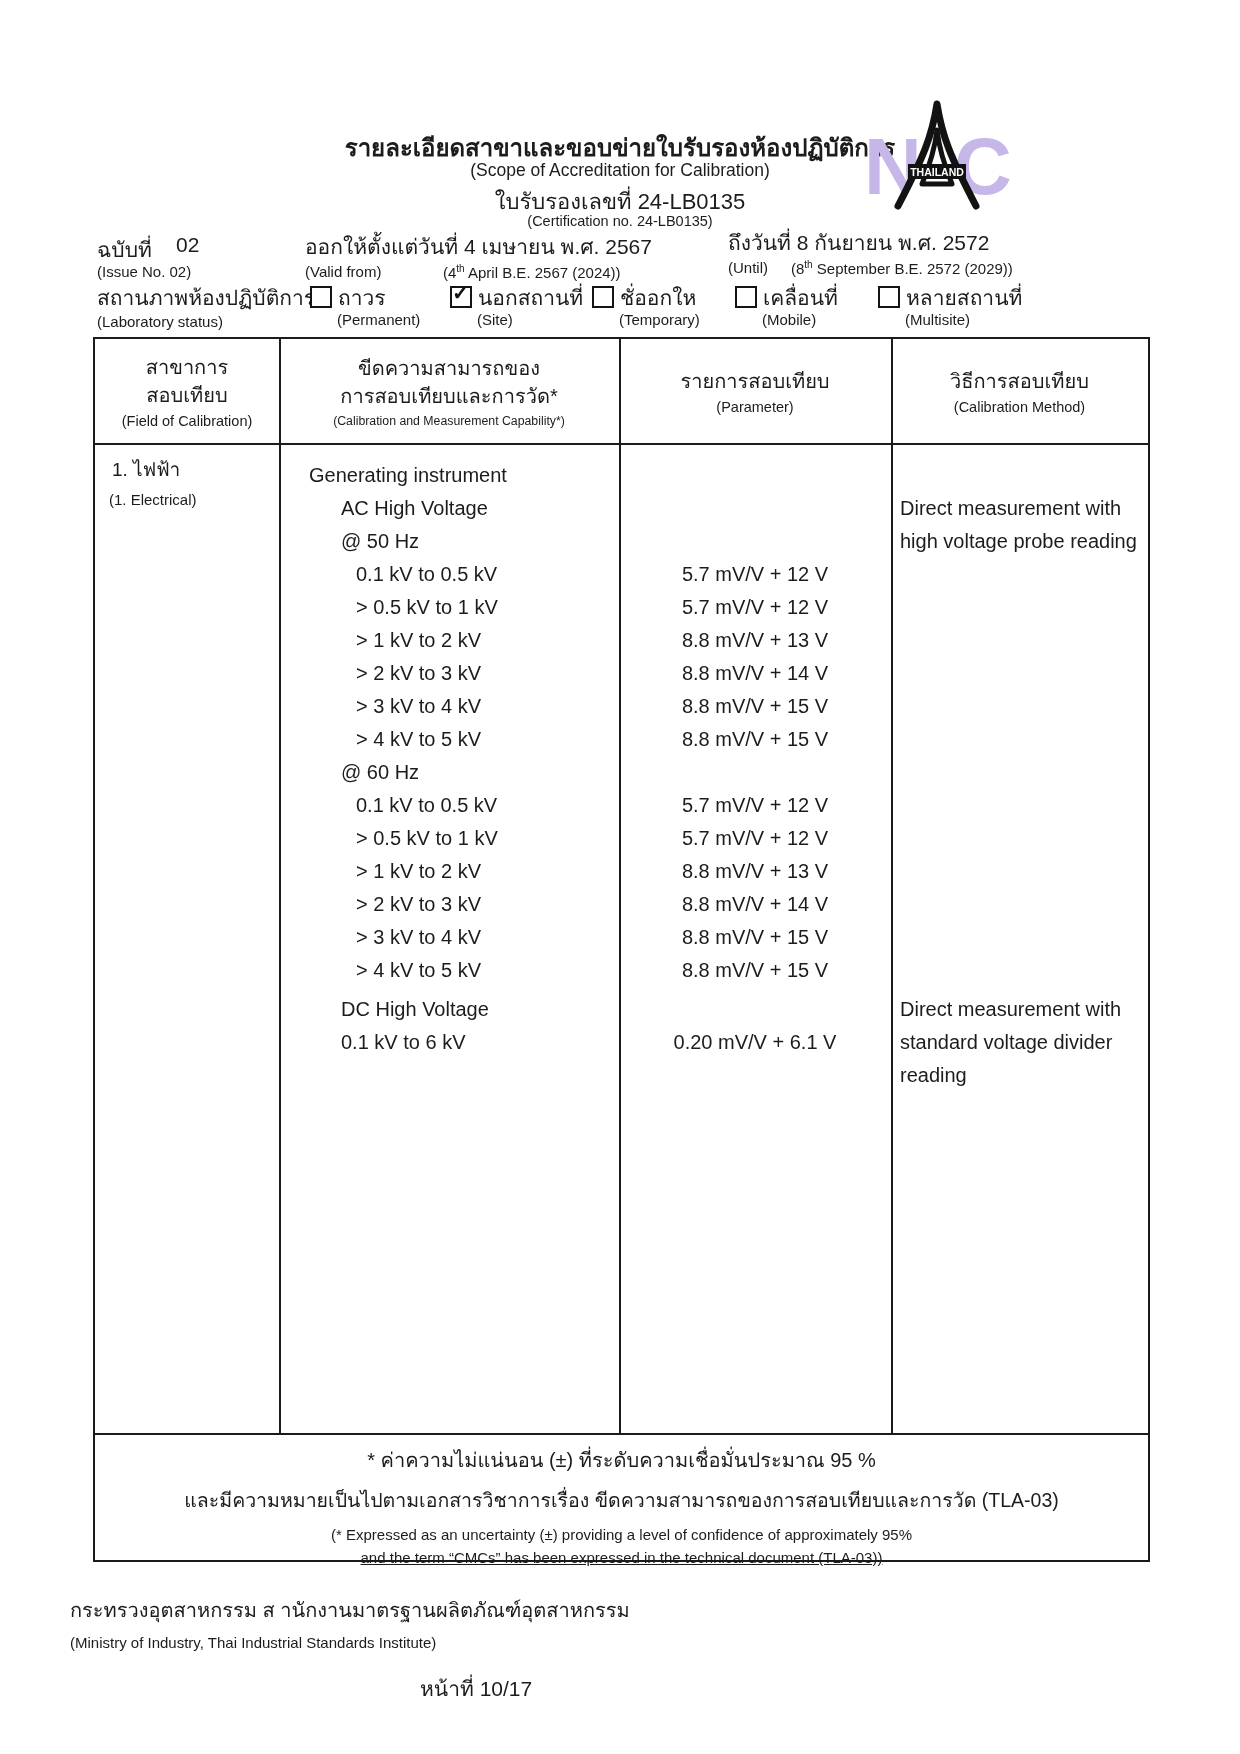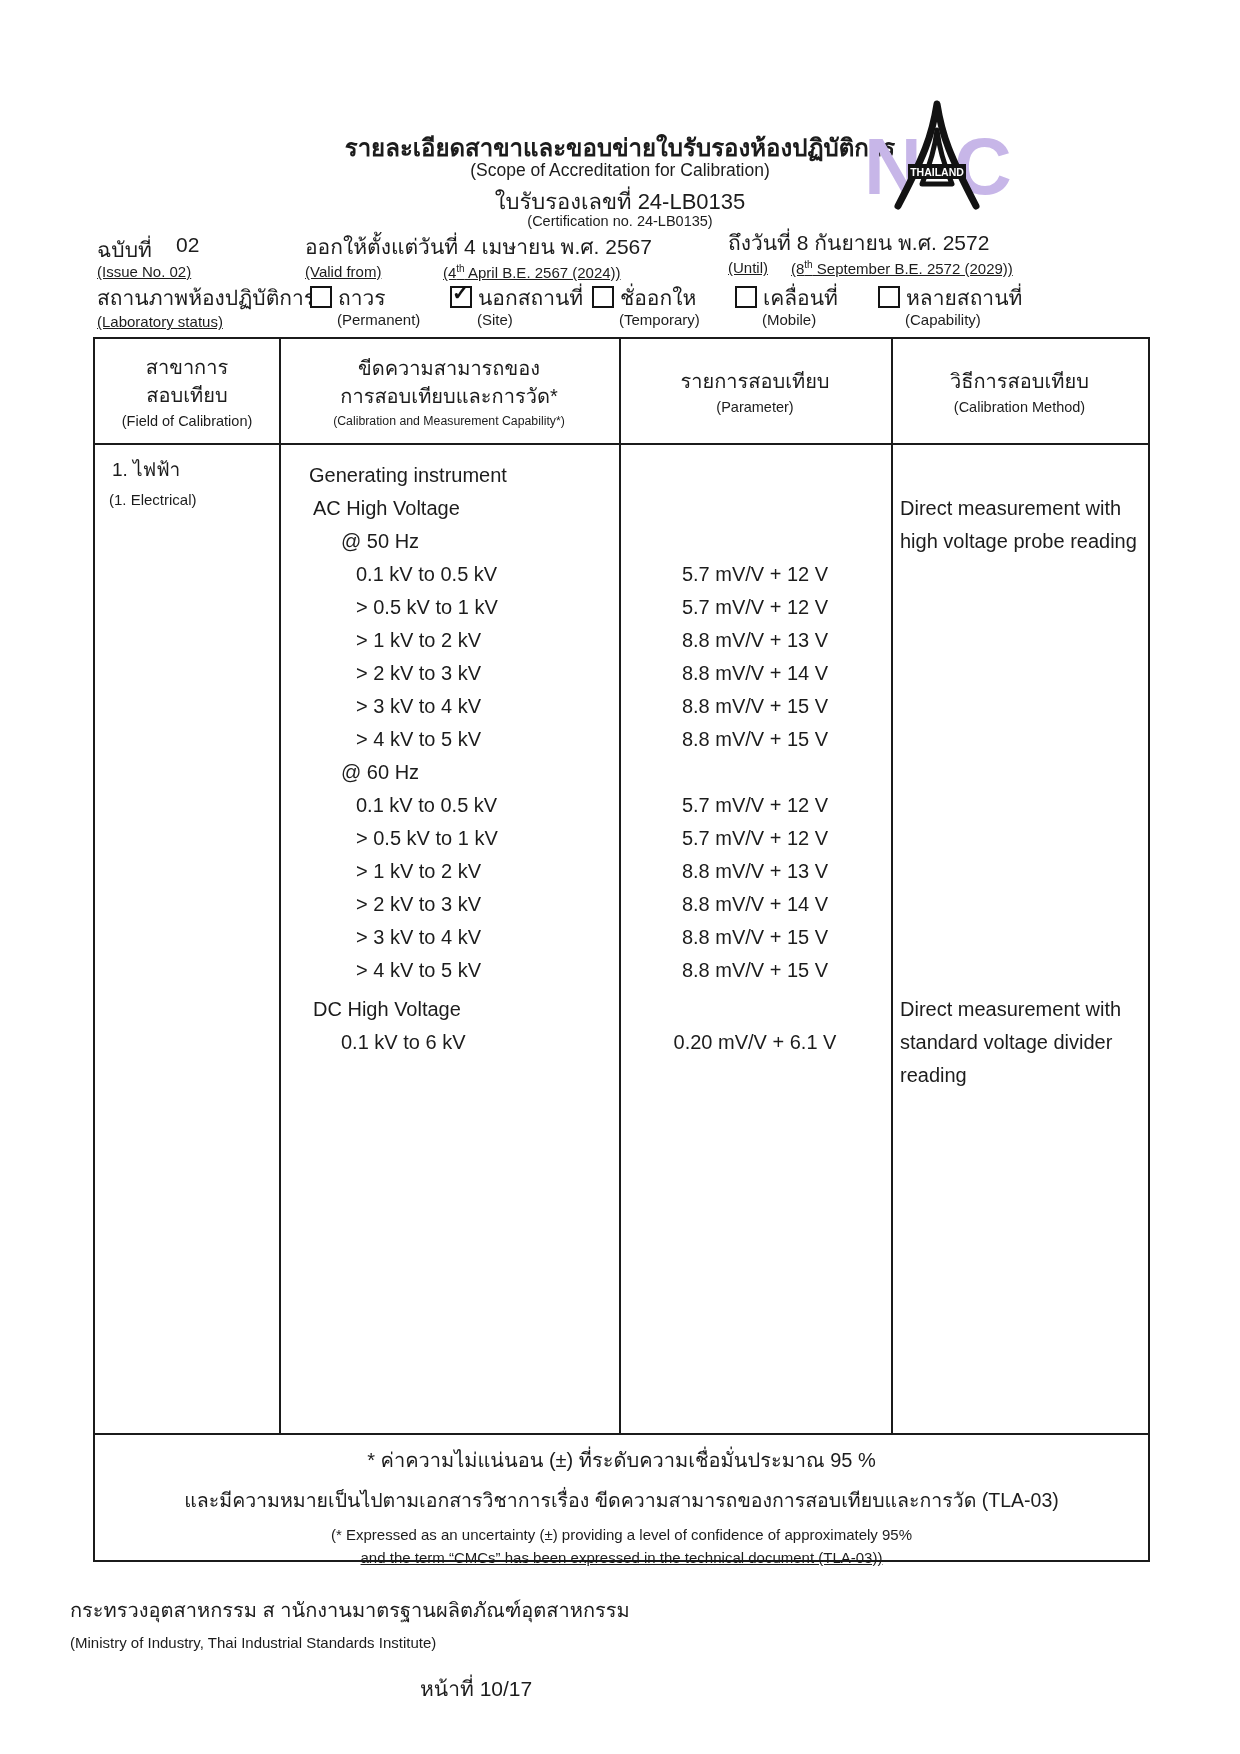--- a/index.html
+++ b/index.html
@@ -15,21 +15,21 @@
   .abs{position:absolute;}
   .ctr{left:0;right:0;text-align:center;}
   
   .title-th{top:128px;font-size:24px;font-weight:bold;}
   .title-en{top:160px;font-size:17.5px;}
   .cert-th{top:184px;font-size:22px;}
   .cert-en{top:213px;font-size:14.5px;}
   
   .logo{left:862px;top:98px;width:150px;height:118px;}
   
-  .f21{font-size:21px;} .f15{font-size:15px;text-decoration:underline;}
+  .f21{font-size:21px;} .f15{font-size:15px;}
   sup{font-size:10px;}
   
   .status-opt{position:absolute;top:283px;height:50px;}
   .cbox{position:absolute;left:0;top:3px;width:18px;height:18px;border:2.3px solid #141414;background:#fff;}
   .cbox .tick{position:absolute;left:0px;top:-7px;font-size:21px;font-weight:bold;color:#111;}
   .opt-th{position:absolute;left:28px;top:-2px;font-size:21px;white-space:nowrap;}
   .opt-en{position:absolute;left:27px;top:28px;font-size:15px;white-space:nowrap;}
   
   .ctable{left:93px;top:337px;width:1057px;height:1225px;border:2px solid #1b1b1b;box-sizing:border-box;}
   .thead{display:grid;grid-template-columns:184px 340px 272px 257px;height:104px;border-bottom:2px solid #1b1b1b;}
@@ -39,21 +39,21 @@
   .th-en.small{font-size:12.3px;}
   .vline{position:absolute;top:0;width:1.6px;height:1094px;background:#1b1b1b;}
   .tbody{position:absolute;left:0;top:106px;width:100%;height:988px;padding-top:14px;box-sizing:border-box;}
   .field-th{position:absolute;left:17px;top:9px;font-size:19px;}
   .field-en{position:absolute;left:14px;top:46px;font-size:15px;}
   .trow{display:grid;grid-template-columns:184px 340px 272px 257px;height:33px;}
   .trow.spacer{height:6px;}
   .tc{display:flex;align-items:center;font-size:20px;white-space:nowrap;overflow:visible;}
   .tc.cmc{justify-content:center;}
   .tc.method{padding-left:9px;}
-  .i0{padding-left:30px;}.i1{padding-left:34px;}.i2{padding-left:62px;}.i3{padding-left:77px;}
+  .i0{padding-left:30px;}.i1{padding-left:62px;}.i2{padding-left:62px;}.i3{padding-left:77px;}
   .tfoot{position:absolute;left:0;right:0;top:1094px;bottom:0;border-top:2.5px solid #1b1b1b;text-align:center;}
   .fn-th1{font-size:20px;margin-top:9px;}
   .fn-th2{font-size:19.5px;margin-top:9px;}
   .fn-en1{font-size:15px;margin-top:10px;}
   .fn-en2{font-size:15px;margin-top:6px;text-decoration:underline;}
   
   .ministry-th{left:70px;top:1594px;font-size:20px;}
   .ministry-en{left:70px;top:1634px;font-size:15px;}
   .page-no{left:420px;top:1672px;width:280px;font-size:21px;}
 </style>
@@ -109,21 +109,21 @@
         <span class="opt-en">(Temporary)</span>
       </div>
       <div class="status-opt" style="left: 735px;">
         <span class="cbox"></span>
         <span class="opt-th">เคลื่อนที่</span>
         <span class="opt-en">(Mobile)</span>
       </div>
       <div class="status-opt" style="left: 878px;">
         <span class="cbox"></span>
         <span class="opt-th">หลายสถานที่</span>
-        <span class="opt-en">(Capability)</span>
+        <span class="opt-en">(Multisite)</span>
       </div>
     </div>
 
   <div class="abs ctable">
     <div class="thead">
         <div class="th-cell">
           <div class="th-th">สาขาการ</div>
           <div class="th-th">สอบเทียบ</div>
           <div class="th-en">(Field of Calibration)</div>
         </div>

